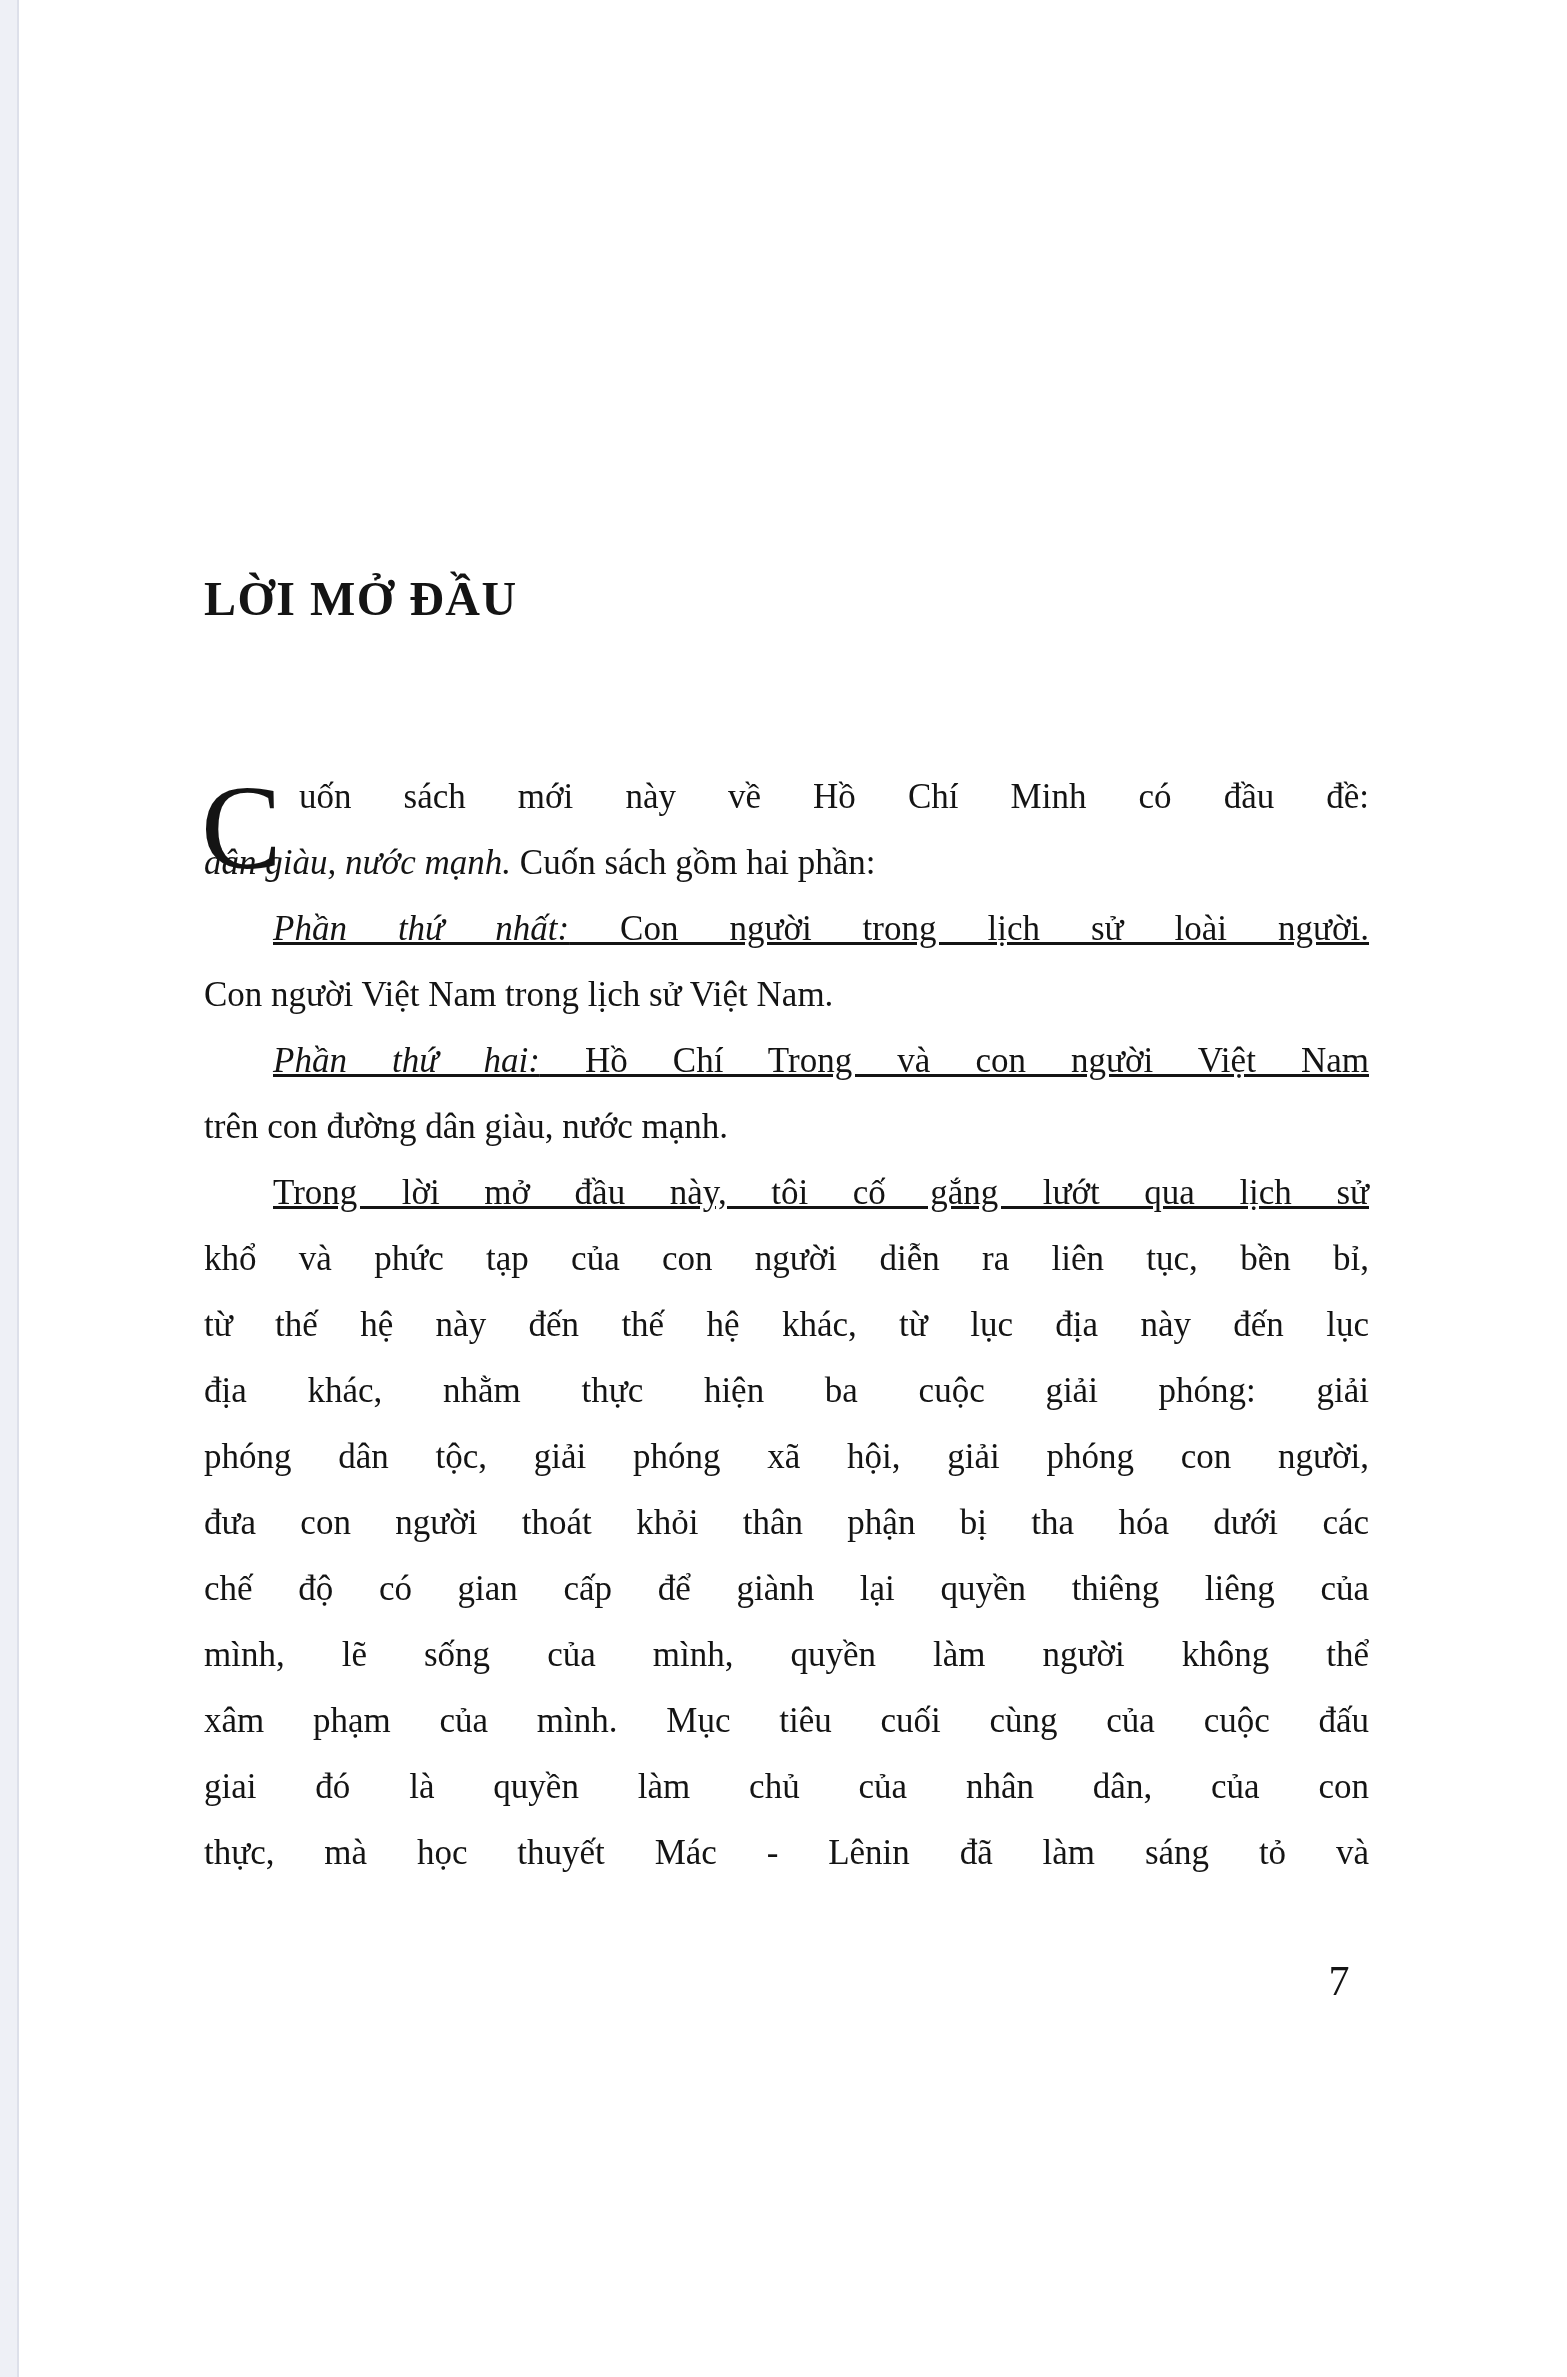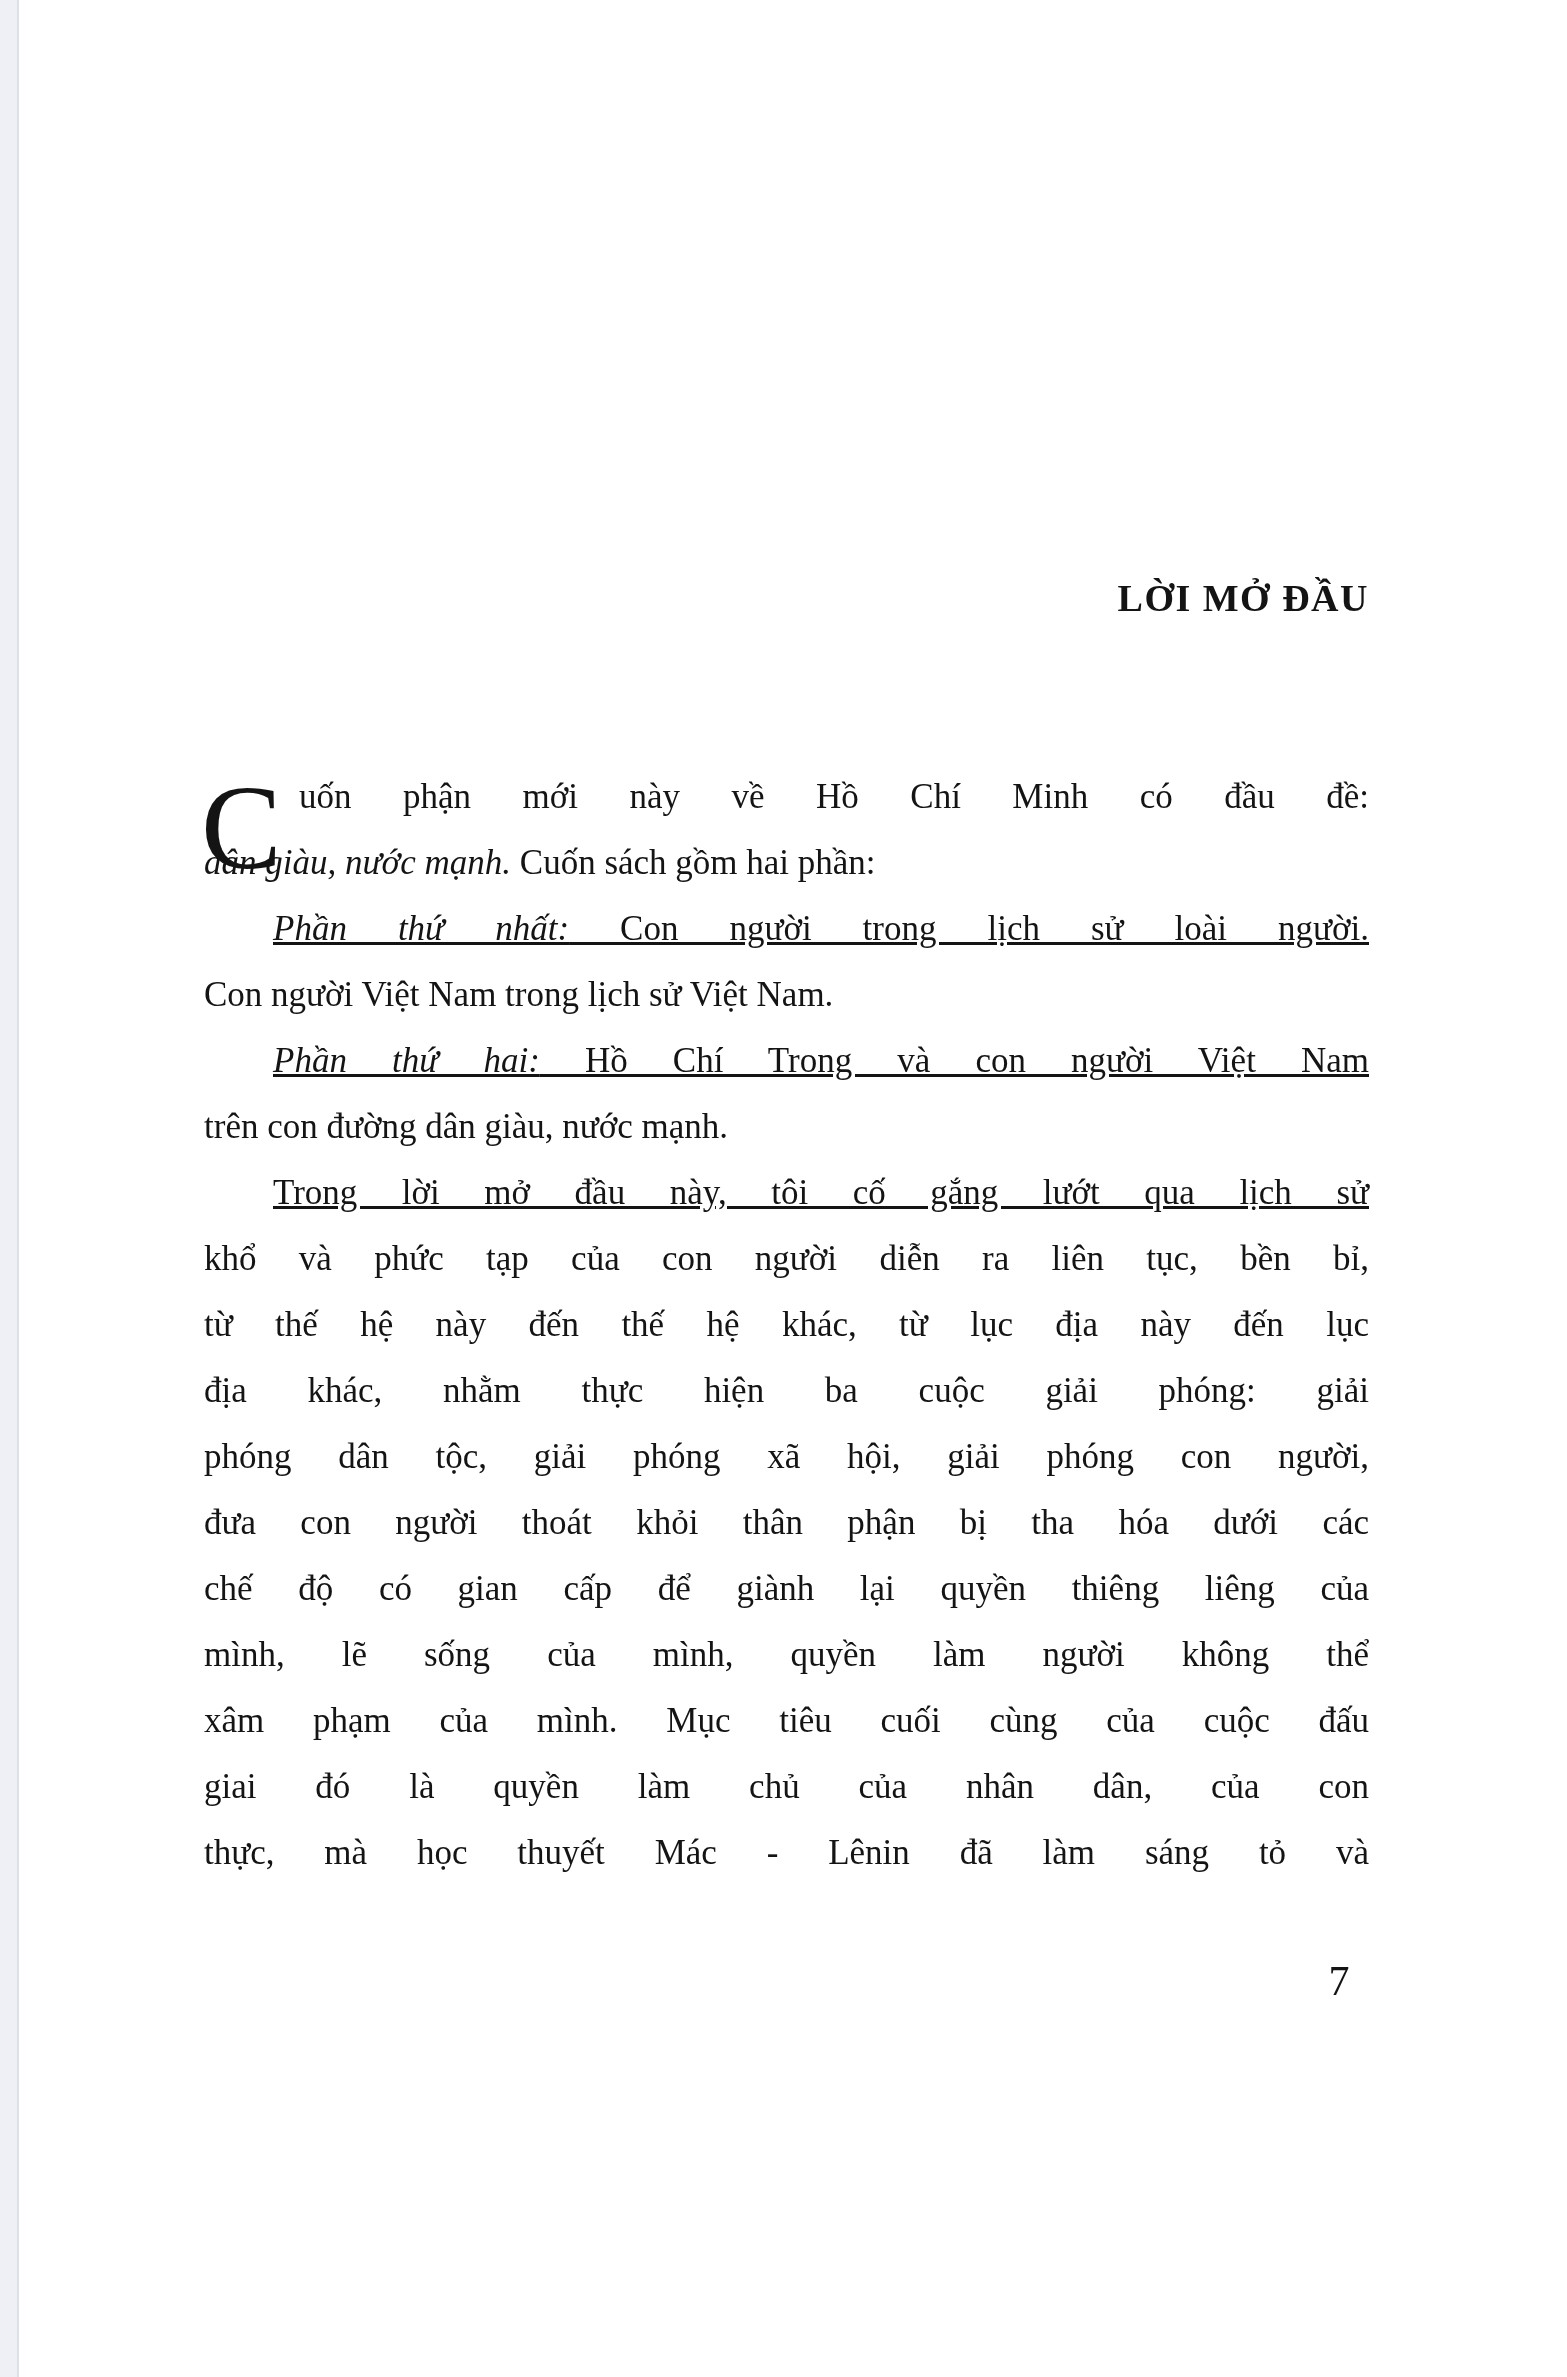--- a/index.html
+++ b/index.html
@@ -20,23 +20,23 @@
     border-right: 2.3px solid #dde0ea;
   }
   .content {
     position: absolute;
     left: 204px;
     top: 0;
     width: 1165px;
   }
   .chapter-title {
     margin-top: 567px;
-    text-align: right;
+    text-align: left;
     font-weight: bold;
-    font-size: 38px;
+    font-size: 48px;
     line-height: 63px;
     letter-spacing: 1.5px;
   }
   .body-text {
     margin-top: 134px;
     font-size: 35px;
     line-height: 66px;
   }
   .para { position: relative; }
   .drop-cap {
@@ -63,21 +63,21 @@
 <body>
 
 <div class="page-edge"></div>
 
 <div class="content">
   <div class="chapter-title">LỜI MỞ ĐẦU</div>
 
   <div class="body-text" id="body-text">
       <div class="para">
         <span class="drop-cap">C</span>
-        <div class="text-line justify beside-dropcap"><span>uốn phận mới này về Hồ Chí Minh có đầu đề:</span></div>
+        <div class="text-line justify beside-dropcap"><span>uốn sách mới này về Hồ Chí Minh có đầu đề:</span></div>
         <div class="text-line"><span class="it">dân giàu, nước mạnh.</span><span> Cuốn sách gồm hai phần:</span></div>
       </div>
       <div class="para">
         <div class="text-line justify indent"><span class="it">Phần thứ nhất:</span><span> Con người trong lịch sử loài người.</span></div>
         <div class="text-line"><span>Con người Việt Nam trong lịch sử Việt Nam.</span></div>
       </div>
       <div class="para">
         <div class="text-line justify indent"><span class="it">Phần thứ hai:</span><span> Hồ Chí Trong và con người Việt Nam</span></div>
         <div class="text-line"><span>trên con đường dân giàu, nước mạnh.</span></div>
       </div>

